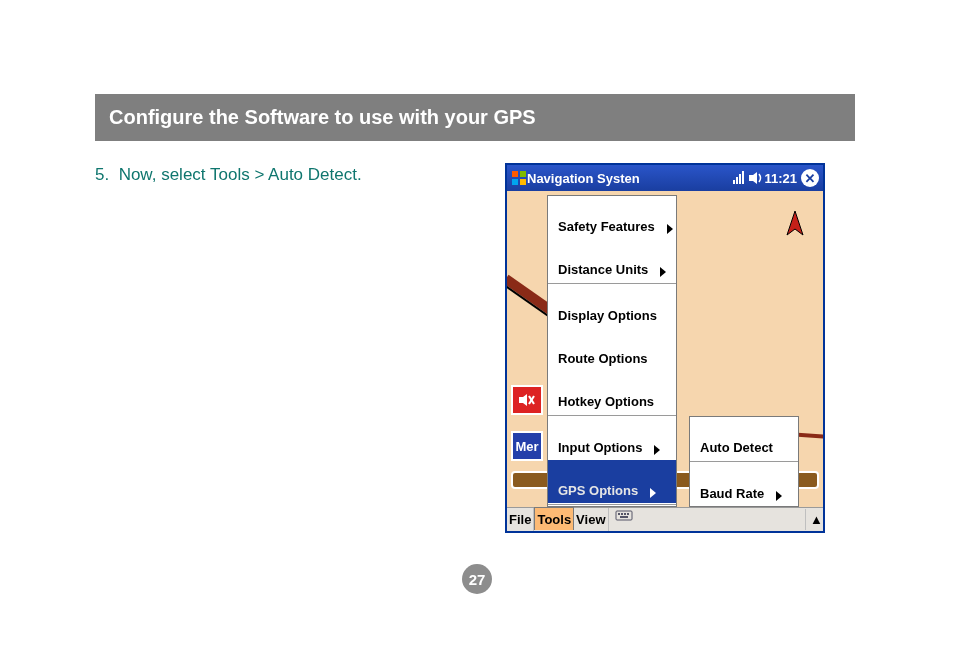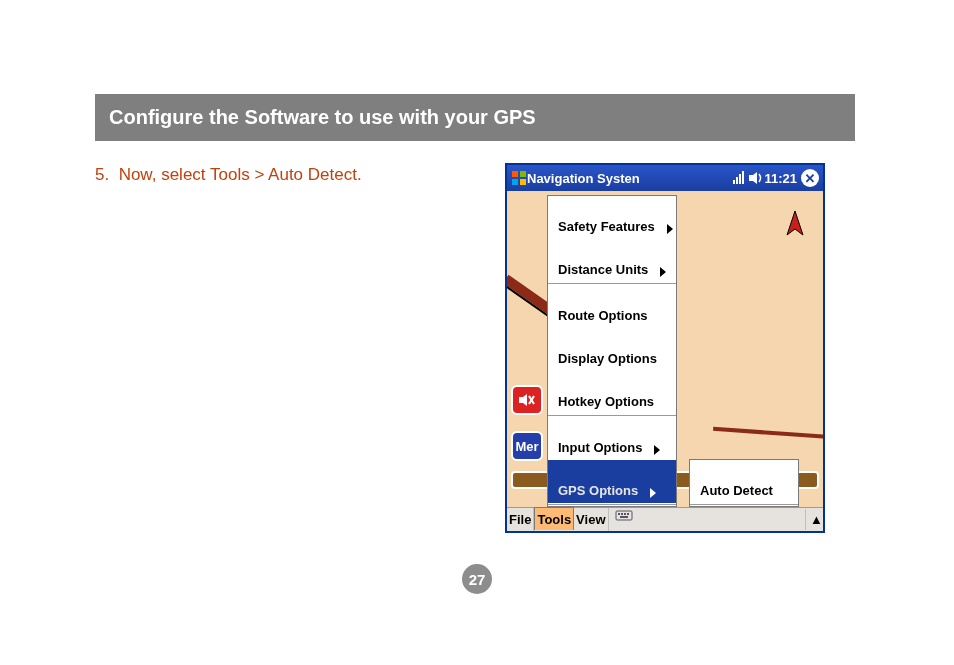--- a/index.html
+++ b/index.html
@@ -26,21 +26,21 @@
     margin-top: 9px;
   }
   .content {
     margin-top: 22px;
     display: flex;
     align-items: flex-start;
     gap: 30px;
   }
   .step-text {
     font-size: 17px;
-    color: #c2410c;
+    color: #0f766e;
     padding-top: 2px;
     flex: 0 0 380px;
   }
 
   
   .device {
     width: 320px;
     border: 2px solid #003399;
     background: #f5d9b6;
     position: relative;
@@ -93,21 +93,21 @@
   .road-other {
     position: absolute; right: -10px; top: 240px;
     width: 120px; height: 0;
     border-top: 4px solid #8a2a17;
     transform: rotate(4deg);
   }
   .side-btn {
     position: absolute; left: 4px;
     width: 32px; height: 30px;
     border: 2px solid #ffffff;
-    border-radius: 6px;
+    border-radius: 0;
     display: flex; align-items: center; justify-content: center;
     color: #ffffff; font-weight: bold; font-size: 13px;
   }
   .btn-red { top: 194px; background: #d22; }
   .btn-blue { top: 240px; background: #243faa; }
   .bar-brown {
     position: absolute; left: 4px; right: 4px; height: 18px;
     background: #8a5a1e; border: 2px solid #ffffff; border-radius: 4px;
   }
   .bar-brown.top { top: 280px; }
@@ -256,24 +256,24 @@
           <div class="pi">
             <span>Safety Features</span>
               <span class="arrow"></span>
           </div>
           <div class="pi">
             <span>Distance Units</span>
               <span class="arrow"></span>
           </div>
           <div class="sep"></div>
           <div class="pi">
+            <span>Display Options</span>
+          </div>
+          <div class="pi">
             <span>Route Options</span>
-          </div>
-          <div class="pi">
-            <span>Display Options</span>
           </div>
           <div class="pi">
             <span>Hotkey Options</span>
           </div>
           <div class="sep"></div>
           <div class="pi">
             <span>Input Options</span>
               <span class="arrow"></span>
           </div>
           <div class="pi sel">
@@ -281,20 +281,24 @@
               <span class="arrow"></span>
           </div>
           <div class="sep"></div>
         </div>
 
         <div class="popup sub-popup">
           <div class="pi">
             <span>Auto Detect</span>
           </div>
           <div class="sep"></div>
+          <div class="pi">
+            <span>Baud Rate</span>
+              <span class="arrow"></span>
+          </div>
         </div>
 
         <div class="menubar">
           <div class="mi">File</div>
           <div class="mi open">Tools</div>
           <div class="mi">View</div>
           <span class="kbd-icon">
             <svg viewBox="0 0 18 14">
                 <rect x="1" y="3" width="16" height="9" rx="1" fill="none" stroke="#556" stroke-width="1"></rect>
                 <g fill="#556">

